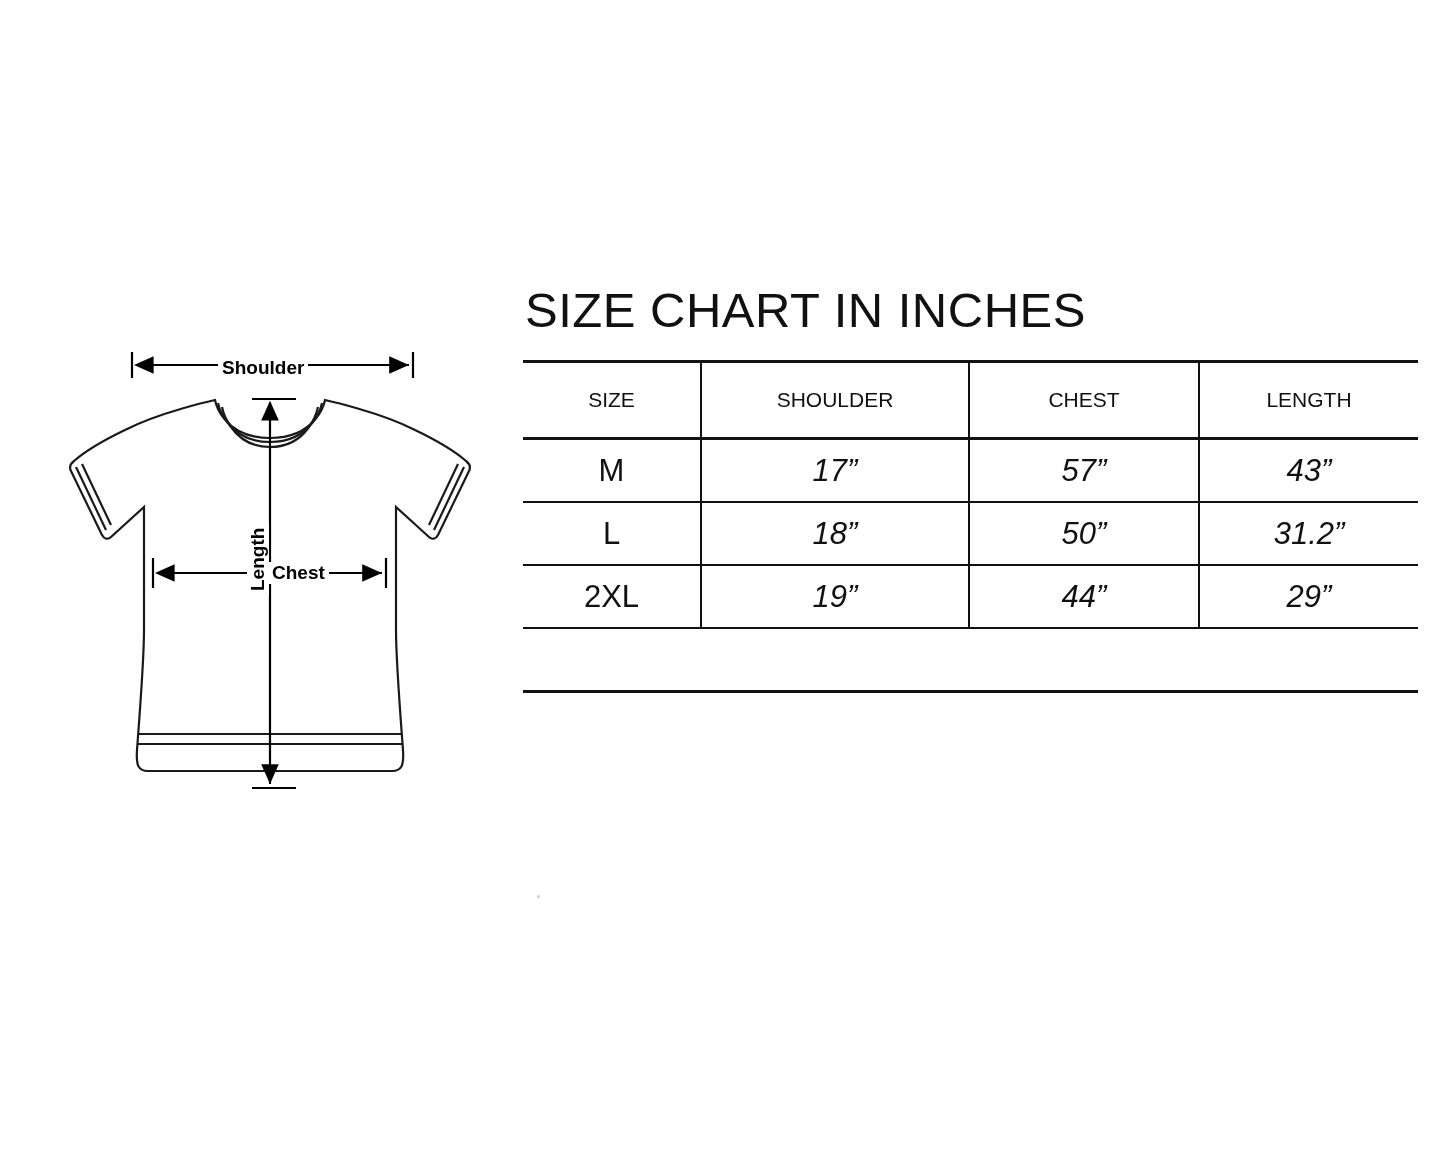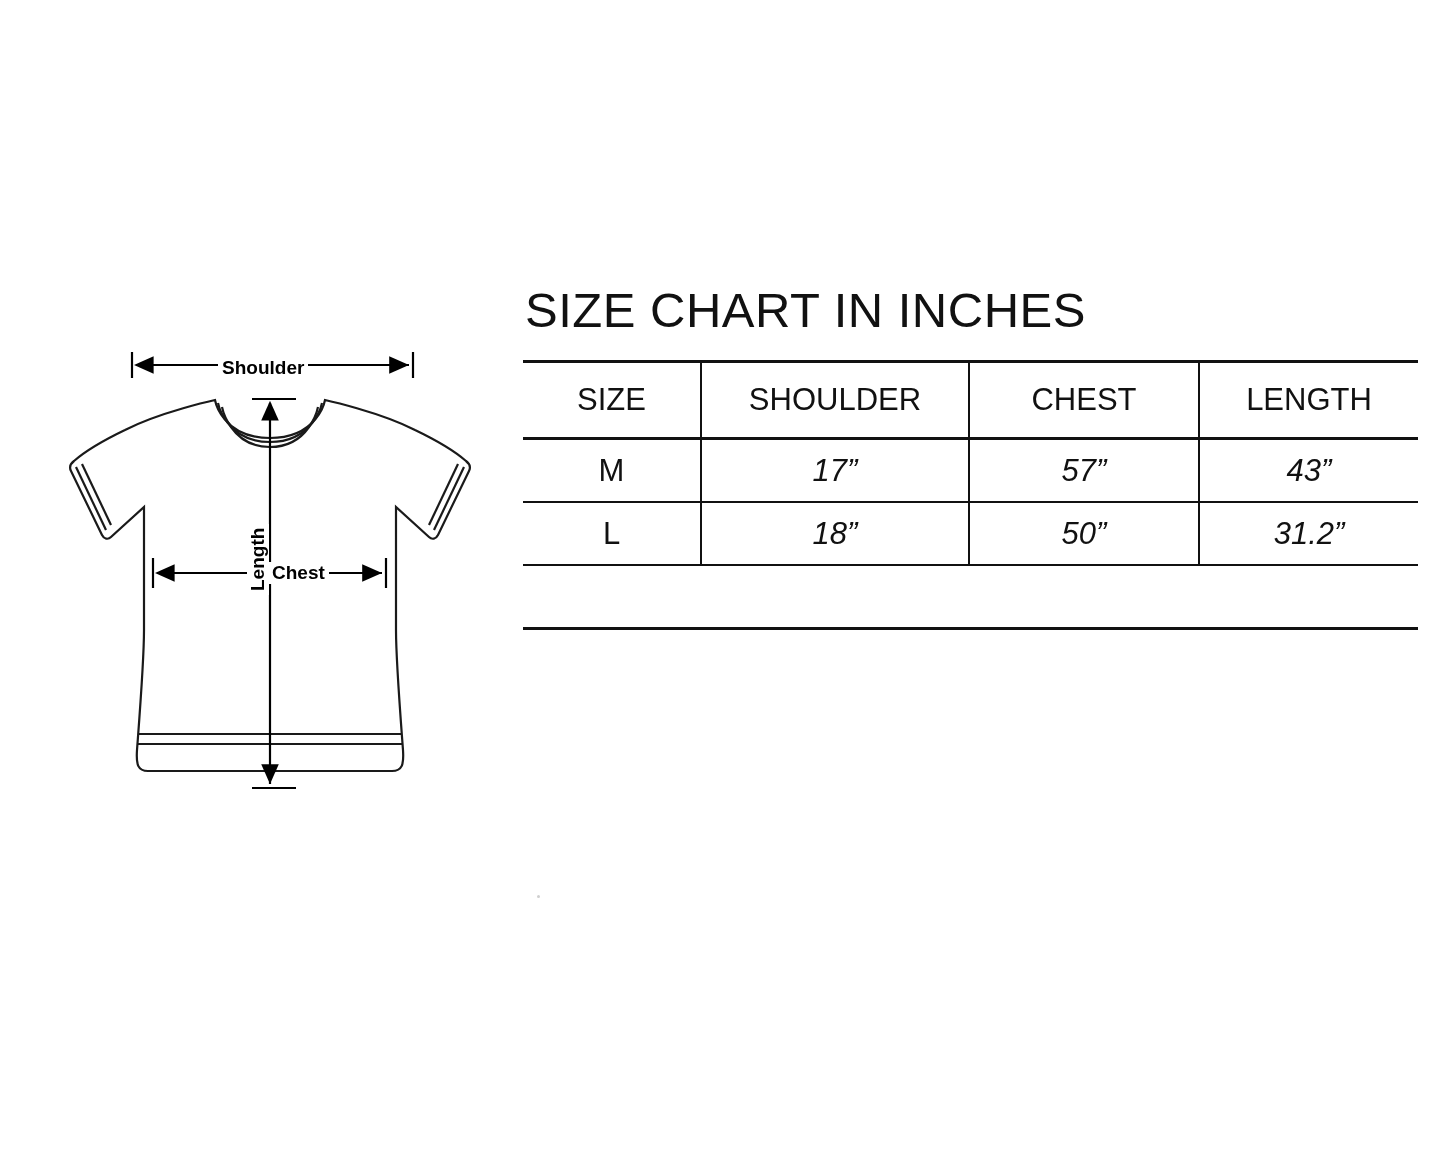--- a/index.html
+++ b/index.html
@@ -81,21 +81,21 @@
   table.size-table th,
   table.size-table td {
     text-align: center;
     padding: 0;
     height: 61px;
     vertical-align: middle;
   }
   table.size-table thead th {
     font-family: "Liberation Sans", sans-serif;
     font-weight: 400;
-    font-size: 31px;
+    font-size: 21px;
     color: #111;
     height: 74px;
     text-align: center;
   }
   table.size-table tbody td {
     font-family: "Liberation Sans", sans-serif;
     font-weight: 400;
     font-size: 31px;
     color: #111;
   }
@@ -245,20 +245,26 @@
         <td class="val">17”</td>
         <td class="val">57”</td>
         <td class="val">43”</td>
       </tr>
       <tr class="rule-row">
         <td class="sizecol">L</td>
         <td class="val">18”</td>
         <td class="val">50”</td>
         <td class="val">31.2”</td>
       </tr>
+      <tr class="rule-row">
+        <td class="sizecol">2XL</td>
+        <td class="val">19”</td>
+        <td class="val">44”</td>
+        <td class="val">29”</td>
+      </tr>
       <tr class="spacer-row rule-row">
         <td></td>
         <td></td>
         <td></td>
         <td></td>
       </tr>
     </tbody>
   </table>
 
   <div class="tail-rule"></div>

